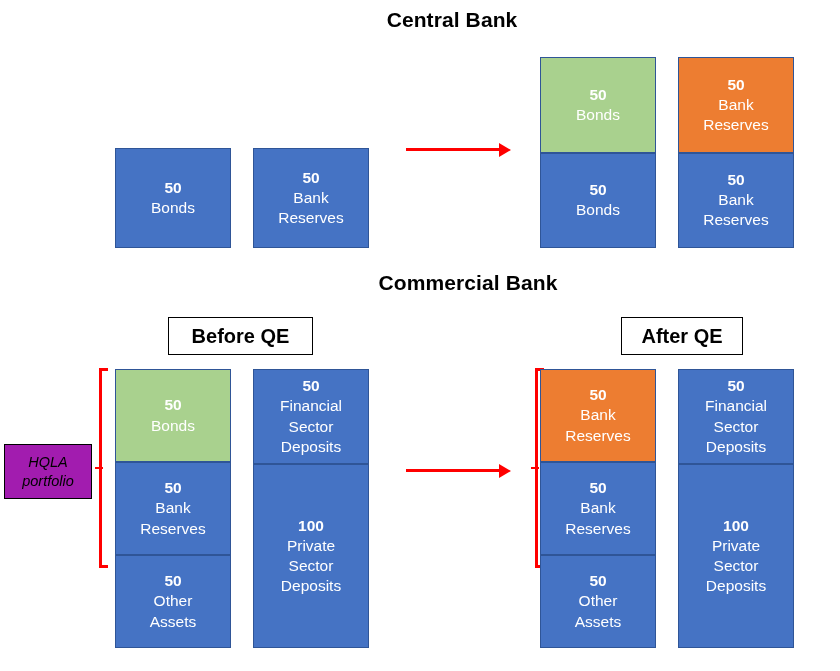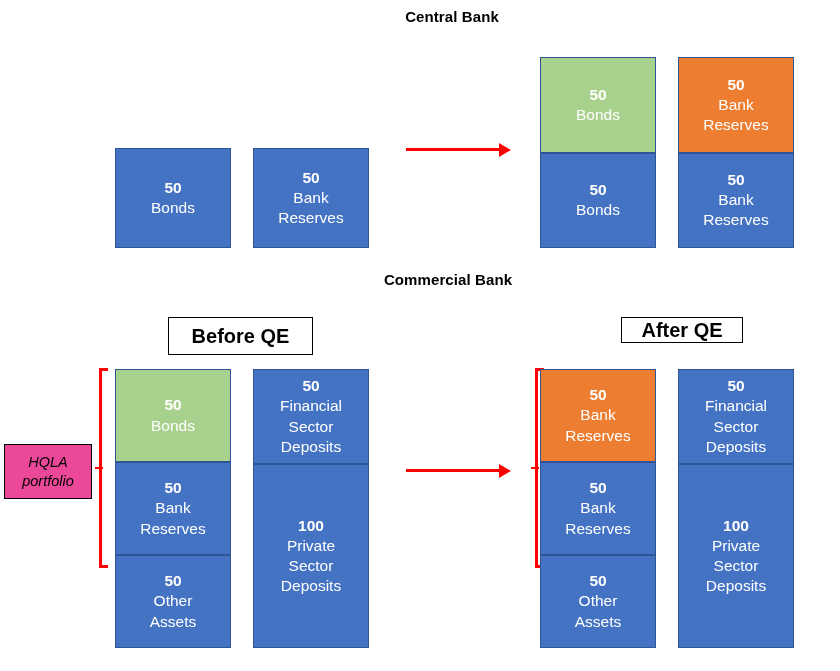--- a/index.html
+++ b/index.html
@@ -5,21 +5,21 @@
   html,body{margin:0;padding:0;}
   body{
     width:840px;height:671px;background:#ffffff;position:relative;
     font-family:"Liberation Sans", sans-serif;
     -webkit-font-smoothing:antialiased;
   }
   .abs{position:absolute;box-sizing:border-box;}
 
   
   .section-title{
-    font-size:15px;font-weight:bold;color:#000000;text-align:center;
+    font-size:21px;font-weight:bold;color:#000000;text-align:center;
     letter-spacing:.1px;
   }
 
   
   .stack{
     position:absolute;box-sizing:border-box;
     border:1.5px solid #2F5597;
     display:flex;flex-direction:column;
   }
   .seg{
@@ -36,21 +36,21 @@
   .seg.div-top{border-top:2.5px solid #2F5597;}
 
   
   .labelbox{
     position:absolute;box-sizing:border-box;background:#ffffff;
     border:1.4px solid #000000;
     display:flex;align-items:center;justify-content:center;
     font-size:20px;font-weight:bold;color:#000;
   }
   .notebox{
-    position:absolute;box-sizing:border-box;background:#ec4899;
+    position:absolute;box-sizing:border-box;background:#a21caf;
     border:1.3px solid #000000;
     display:flex;flex-direction:column;align-items:center;justify-content:center;
     font-size:14.5px;font-style:italic;color:#000;line-height:1.25;
   }
 
   
   .annot{
     position:absolute;font-size:14px;font-style:italic;color:#000;
     line-height:1.45;text-align:left;
   }
@@ -114,25 +114,25 @@
   <div class="seg orange" style="flex:1 1 0;">
     <span class="amt">50</span>
     <span class="lbl">Bank<br>Reserves</span>
   </div>
   <div class="seg blue div-top" style="flex:1 1 0;">
     <span class="amt">50</span>
     <span class="lbl">Bank<br>Reserves</span>
   </div>
 </div>
 
-<div class="abs section-title" style="left:248px;top:271px;width:400px;">Commercial Bank</div>
+<div class="abs section-title" style="left:268px;top:271px;width:400px;">Commercial Bank</div>
 
 <div class="labelbox" style="left:168px;top:317px;width:145px;height:38px;">Before QE</div>
 
-<div class="labelbox" style="left:621px;top:317px;width:122px;height:26px;">After QE</div>
+<div class="labelbox" style="left:621px;top:317px;width:122px;height:38px;">After QE</div>
 
 <div class="notebox" style="left:4px;top:444px;width:88px;height:55px;">
   <div>HQLA</div>
   <div>portfolio</div>
 </div>
 
 <div class="bracket" style="left:95px;top:368px;width:13px;height:200px;">
   <div class="spine"></div>
   <div class="tick t"></div>
   <div class="tick b"></div>

